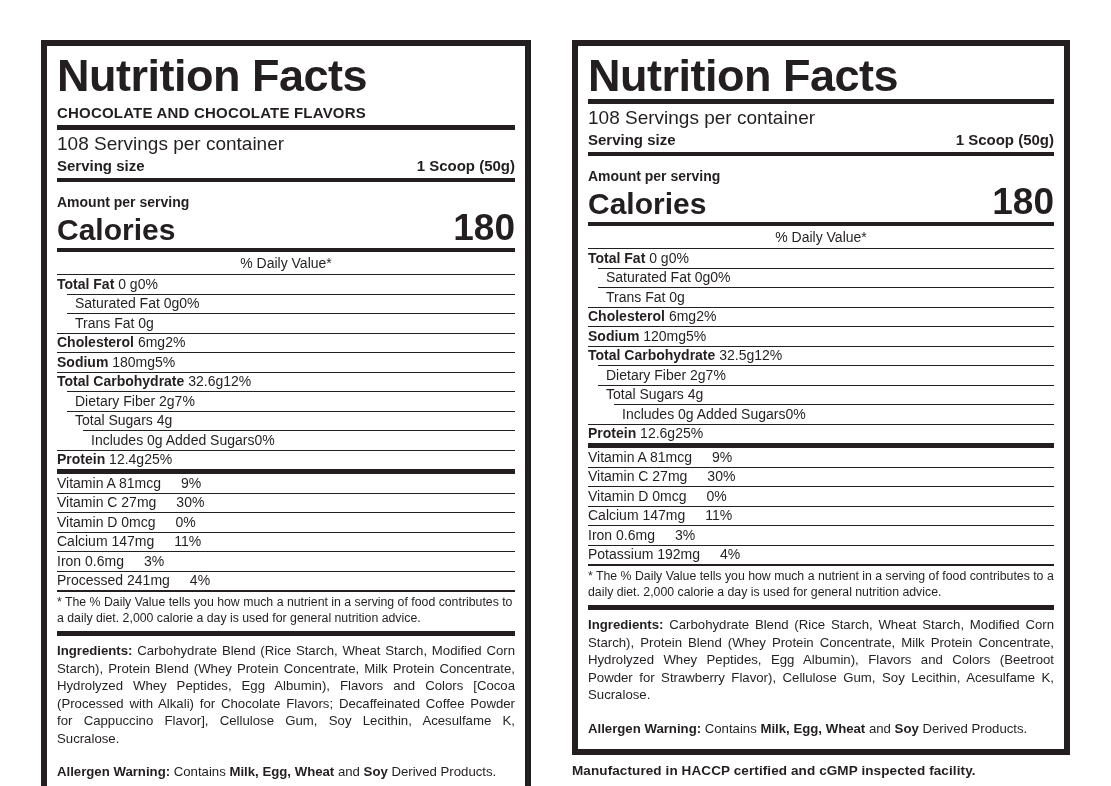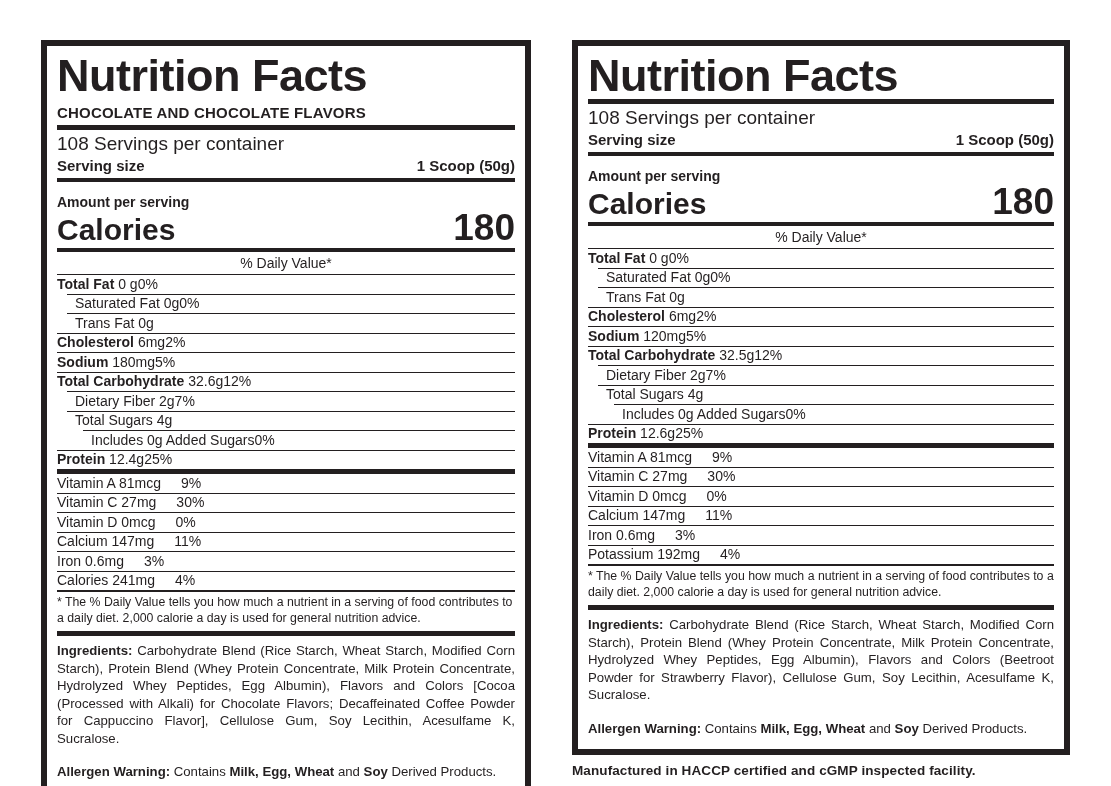--- a/index.html
+++ b/index.html
@@ -165,21 +165,21 @@
         </div>
         <div class="vrow">
           <span>Calcium 147mg</span>
           <span class="npct">11%</span>
         </div>
         <div class="vrow">
           <span>Iron 0.6mg</span>
           <span class="npct">3%</span>
         </div>
         <div class="vrow">
-          <span>Calories 241mg</span>
+          <span>Processed 241mg</span>
           <span class="npct">4%</span>
         </div>
       </div>
     <div class="nf-footnote">* The % Daily Value tells you how much a nutrient in a serving of food contributes to a daily diet. 2,000 calorie a day is used for general nutrition advice.</div>
     <div class="bar bar-5"></div>
     <p class="nf-ingredients"><b>Ingredients:</b><span> Carbohydrate Blend (Rice Starch, Wheat Starch, Modified Corn Starch), Protein Blend (Whey Protein Concentrate, Milk Protein Concentrate, Hydrolyzed Whey Peptides, Egg Albumin), Flavors and Colors [Cocoa (Processed with Alkali) for Chocolate Flavors; Decaffeinated Coffee Powder for Cappuccino Flavor], Cellulose Gum, Soy Lecithin, Acesulfame K, Sucralose.</span></p>
     <p class="nf-allergen"><b>Allergen Warning:</b><span> Contains </span><b>Milk, Egg, Wheat</b><span> and </span><b>Soy</b><span> Derived Products.</span></p>
   </div>
 
 </div>

